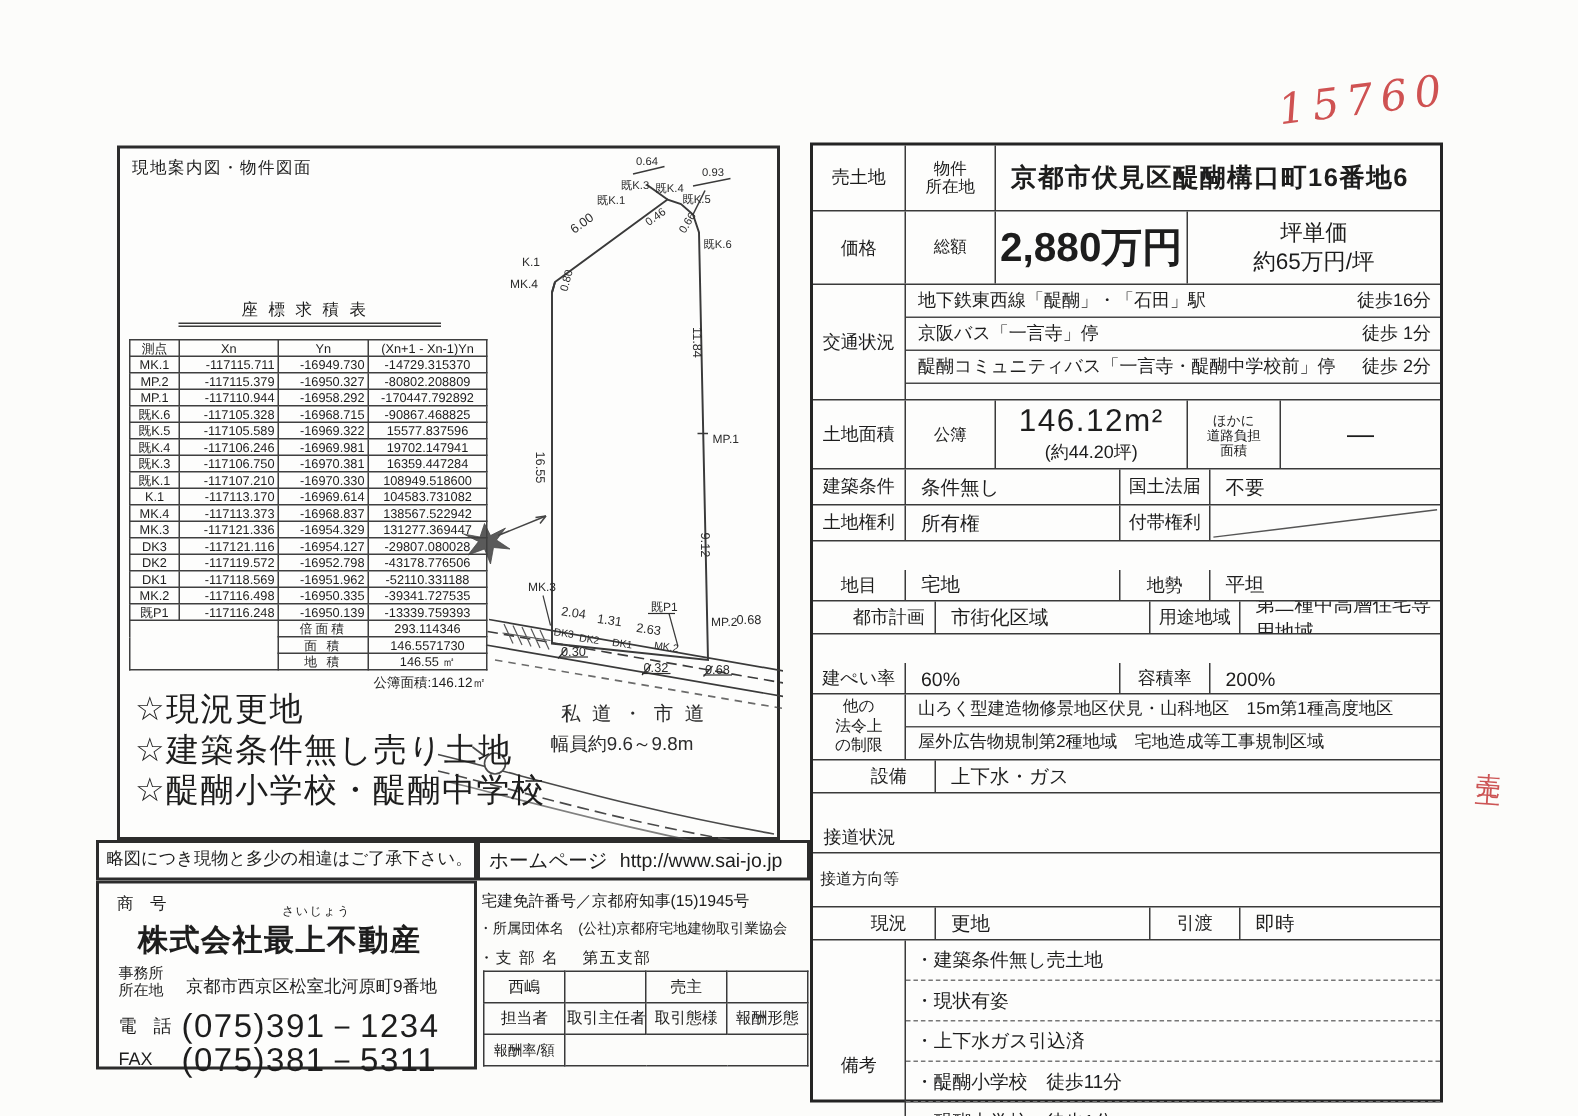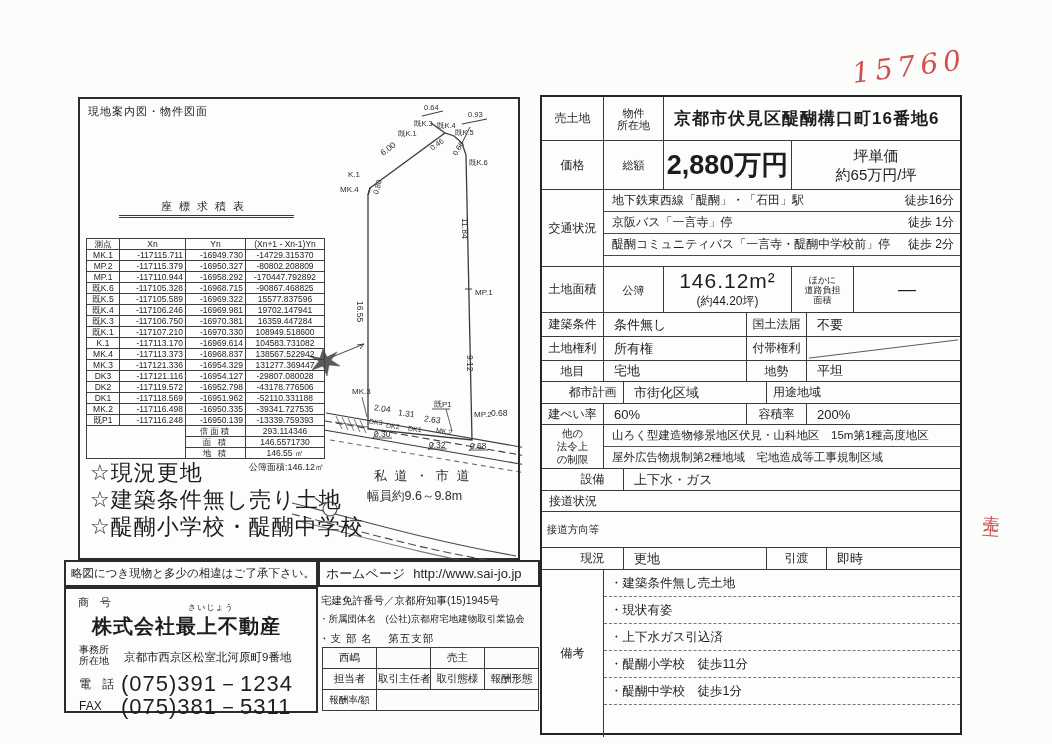--- a/index.html
+++ b/index.html
@@ -21,21 +21,21 @@
     font-family:"DejaVu Serif", serif;
     writing-mode:vertical-rl; font-size:17px; letter-spacing:4px;
     transform:rotate(4deg);
   }
   
   .left-box { position:absolute; left:78px; top:97px; width:442px; height:463px; border:2px solid #2c2c2c; background:#fdfdfc;}
   .box-title { position:absolute; left:8px; top:5px; font-size:11px; letter-spacing:1px; }
   .plot-svg { position:absolute; left:0; top:0; width:442px; height:463px; }
 
   .survey { position:absolute; left:6px; top:100px; width:240px; }
-  .survey-title { width:175px; margin:0 auto 20px auto; text-align:center; font-size:11px; letter-spacing:7px; border-bottom:3px double #3a3a3a; padding-bottom:1px;}
+  .survey-title { width:175px; margin:0 auto 8px auto; text-align:center; font-size:11px; letter-spacing:7px; border-bottom:3px double #3a3a3a; padding-bottom:1px;}
   table.survey-table { border-collapse:collapse; width:238px; font-size:8.5px; table-layout:fixed; }
   table.survey-table td, table.survey-table th {
     border:1px solid #3f3f3f; height:11px; line-height:10px; padding:0 2px; overflow:hidden; white-space:nowrap;
     font-weight:normal;
   }
   .c-pt { width:33px; text-align:center; }
   .c-x  { width:66px; text-align:right; }
   .c-y  { width:60px; text-align:right; }
   .c-f  { width:79px; text-align:center; }
   td.sum-label { text-align:center; letter-spacing:2px; }
@@ -88,21 +88,21 @@
   .access-empty { flex:1; border-bottom:none; }
   .r-land { height:46px; }
   .area-main { width:128px; flex-direction:column; justify-content:center; flex:none; text-align:center;}
   .area-big { font-size:21px; letter-spacing:1px;}
   .area-tsubo { font-size:12px; }
   .burden-lab { width:62px; justify-content:center; text-align:center; font-size:9px; line-height:10px; flex:none; white-space:pre-line;}
   .burden-val { flex:1; justify-content:center; font-size:18px;}
   .pair-val { width:143px; flex:none; padding-left:10px; font-size:13px;}
   .pair-lab { width:60px; flex:none; justify-content:center; text-align:center; font-size:12px;}
   .pair-val2 { flex:1; padding-left:10px; font-size:13px; position:relative;}
-  .r24 { height:24px; } .r21 { height:21px; } .r22 { height:22px;padding-left:20px; }
+  .r24 { height:24px; } .r21 { height:21px;margin-top:19px; } .r22 { height:22px;padding-left:20px; }
   .diag-svg { position:absolute; left:0; top:0; width:100%; height:100%; }
   .r-laws { height:44px; }
   .laws-col { flex:1; display:flex; flex-direction:column; }
   .laws-line { height:22px; line-height:21px; font-size:11.5px; padding-left:8px; white-space:nowrap;}
   .laws-line:first-child { border-bottom:1px solid #555; }
   .r-dir { height:36px; }
   .dir-col { flex:1; display:flex; flex-direction:column; font-size:12px;}
   .dir-text { height:20px; line-height:20px; padding-left:8px; white-space:nowrap;}
   .dir-dash { border-top:1px dashed #888; margin-top:2px; }
   .r-biko { height:167px; border-bottom:none;}
@@ -469,20 +469,21 @@
       <div class="dcell lab">地目</div>
       <div class="dcell pair-val">宅地</div>
       <div class="dcell pair-lab">地勢</div>
       <div class="dcell pair-val2">平坦</div>
     </div>
 
     <div class="drow r22">
       <div class="dcell lab">都市計画</div>
       <div class="dcell pair-val">市街化区域</div>
       <div class="dcell pair-lab">用途地域</div>
+      <div class="dcell pair-val2">第二種中高層住宅専用地域</div>
     </div>
 
     <div class="drow r21">
       <div class="dcell lab">建ぺい率</div>
       <div class="dcell pair-val">60%</div>
       <div class="dcell pair-lab">容積率</div>
       <div class="dcell pair-val2">200%</div>
     </div>
 
     <div class="drow r-laws">

